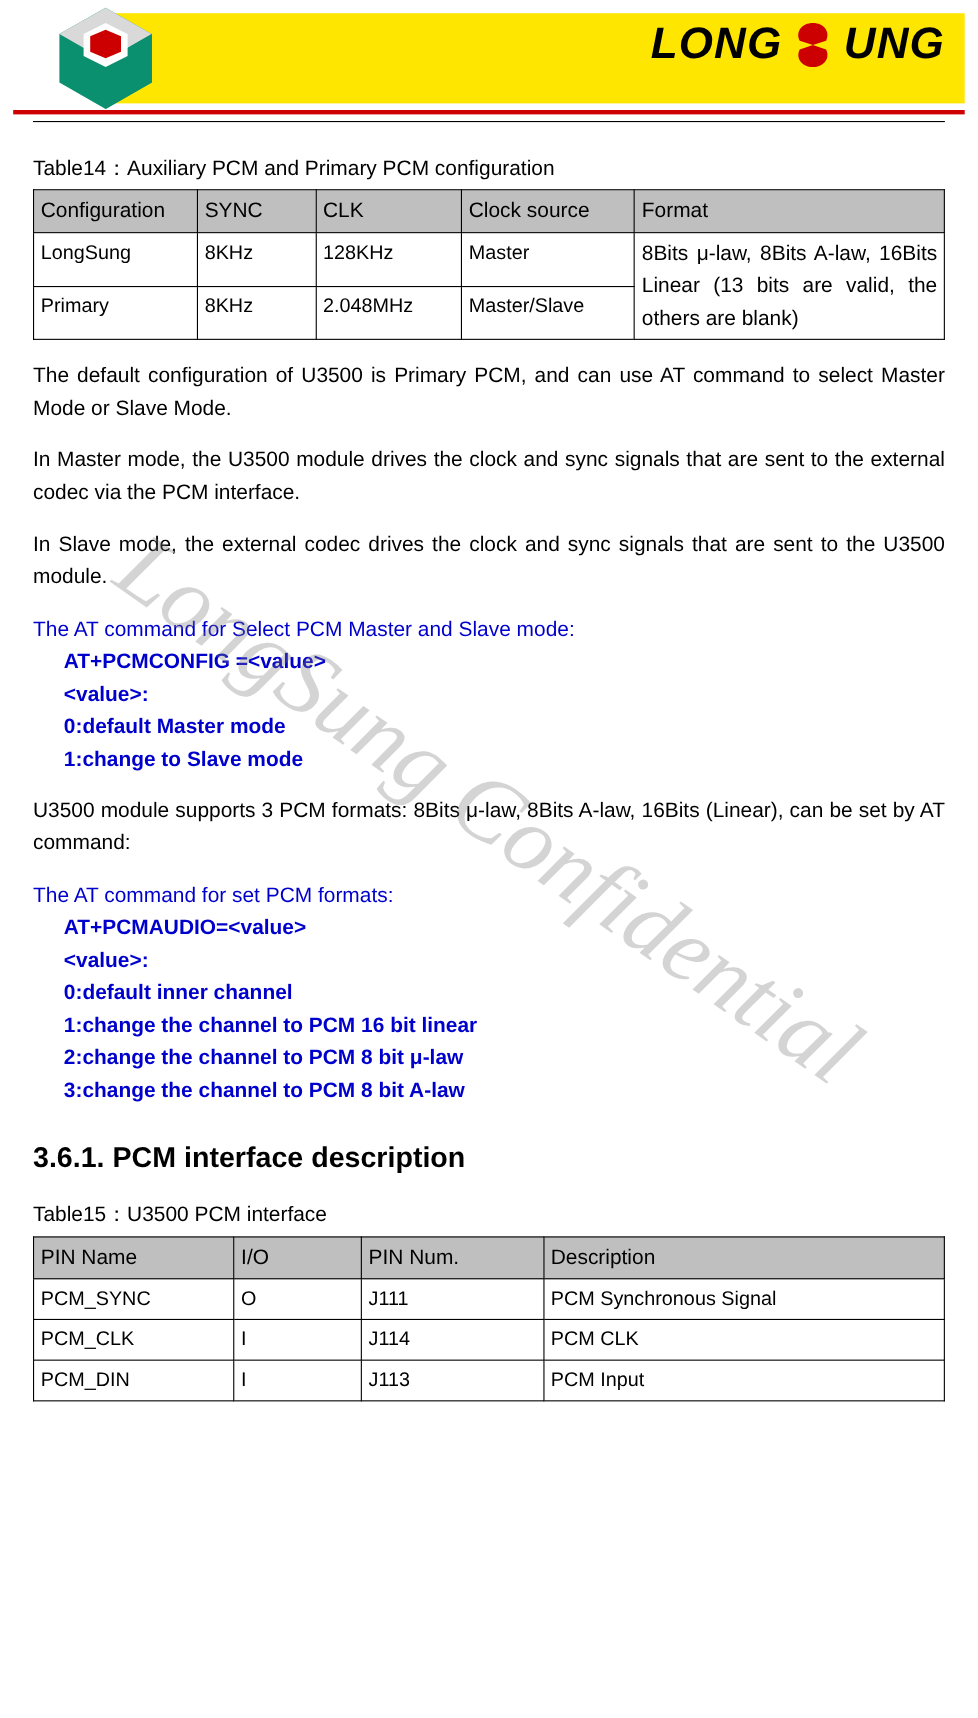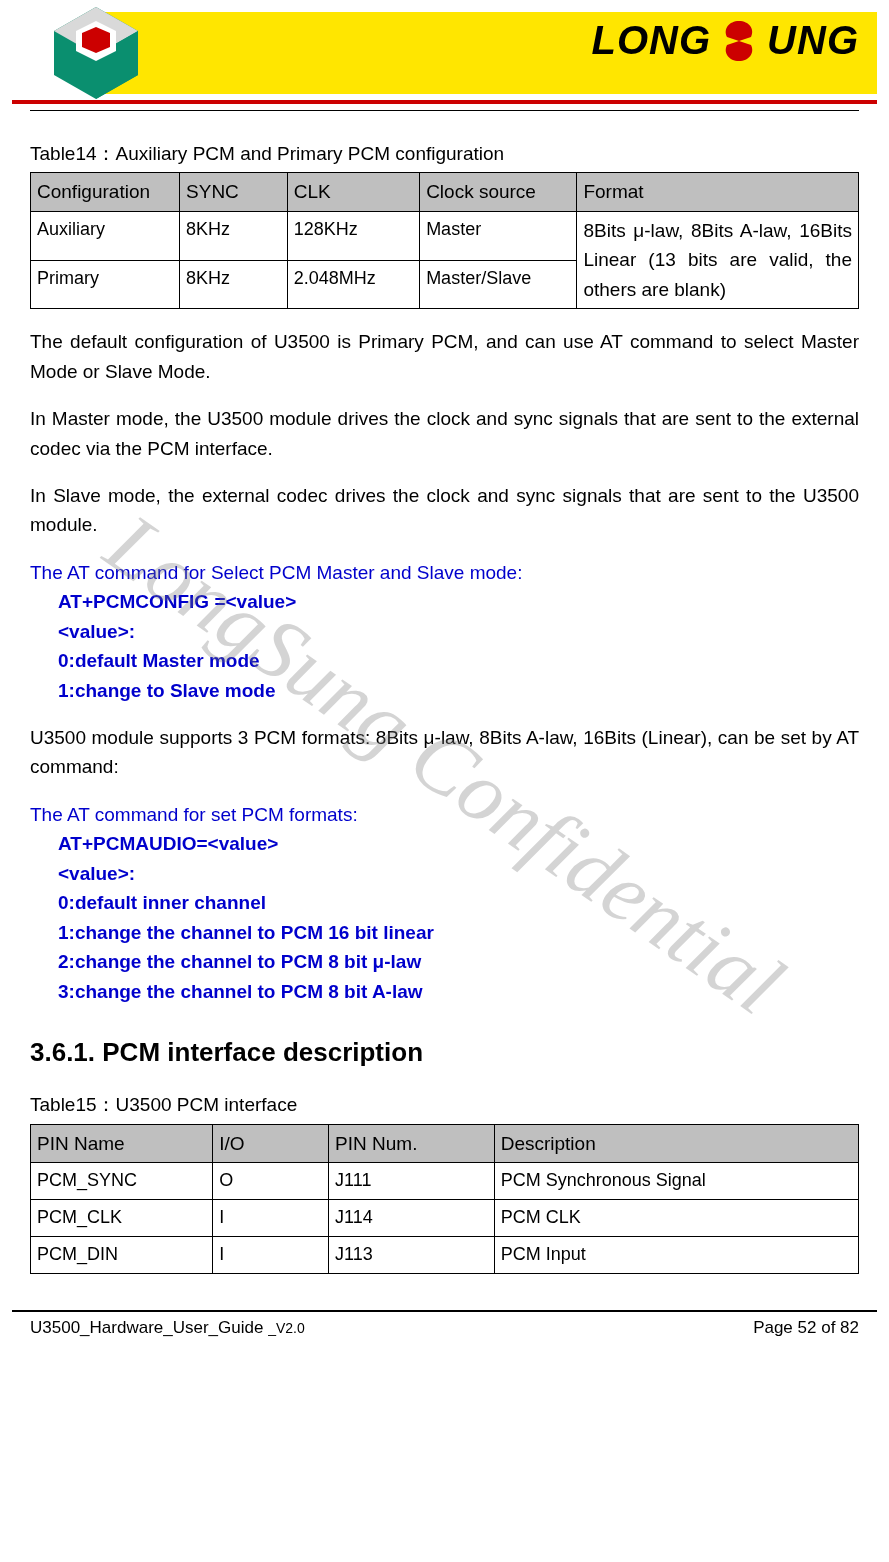--- a/index.html
+++ b/index.html
@@ -104,21 +104,21 @@
         <tr>
           <th style="width:18%">Configuration</th>
           <th style="width:13%">SYNC</th>
           <th style="width:16%">CLK</th>
           <th style="width:19%">Clock source</th>
           <th>Format</th>
         </tr>
       </thead>
       <tbody>
         <tr>
-          <td>Auxiliary</td>
+          <td>LongSung</td>
           <td>8KHz</td>
           <td>128KHz</td>
           <td>Master</td>
           <td class="format" rowspan="2" style="font-size:19px">8Bits μ-law, 8Bits A-law, 16Bits Linear (13 bits are valid, the others are blank)</td>
         </tr>
         <tr>
           <td>Primary</td>
           <td>8KHz</td>
           <td style="vertical-align:top">2.048MHz</td>
           <td>Master/Slave</td>
@@ -179,20 +179,14 @@
           <td>PCM_DIN</td>
           <td>I</td>
           <td>J113</td>
           <td>PCM Input</td>
         </tr>
       </tbody>
     </table>
 
   </div>
 
-  <div class="footer">
-    <span>
-      <span>U3500_Hardware_User_Guide </span><span class="ver">_V2.0</span>
-    </span>
-    <span>Page 52 of 82</span>
-  </div>
 
 </div>
 
 </body></html>

